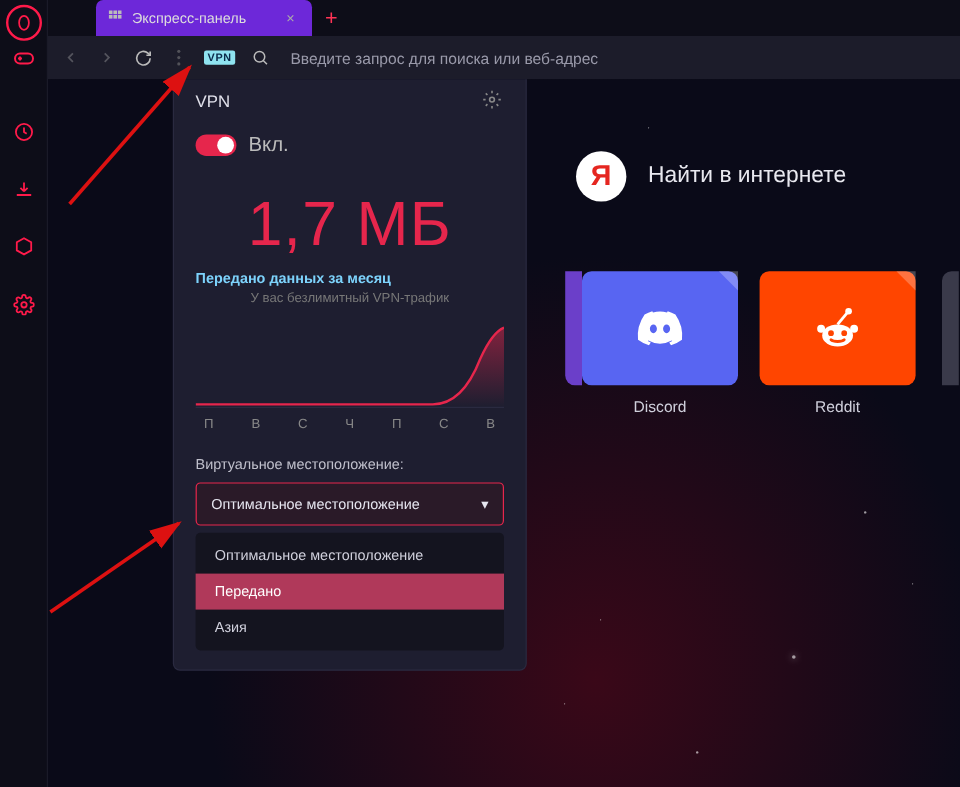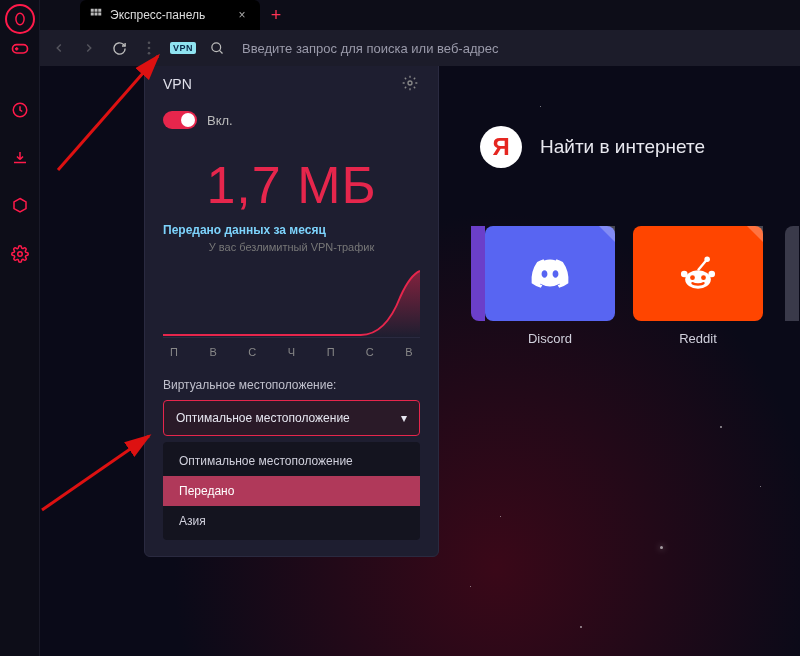--- a/index.html
+++ b/index.html
@@ -53,21 +53,21 @@
   left: 40px;
   top: 0;
   height: 30px;
   right: 0;
   display: flex;
   align-items: center;
   background: #0d0d18;
 }
 .tab {
   height: 30px;
-  background: #000000;
+  background: #6d28d9;
   border-radius: 6px 6px 0 0;
   min-width: 180px;
   display: flex;
   align-items: center;
   padding: 0 10px;
   gap: 8px;
   font-size: 12px;
   color: #ddd;
   margin-left: 40px;
 }
@@ -268,21 +268,21 @@
 .toggle-knob {
   position: absolute;
   right: 2px;
   top: 2px;
   width: 14px;
   height: 14px;
   background: #fff;
   border-radius: 50%;
 }
 .toggle-label {
-  font-size: 13px;
+  font-size: 17px;
   color: #bbb;
 }
 .big-usage {
   text-align: center;
   font-size: 52px;
   font-weight: 300;
   color: #e6264c;
   letter-spacing: 1px;
 }
 .usage-sub1 {

